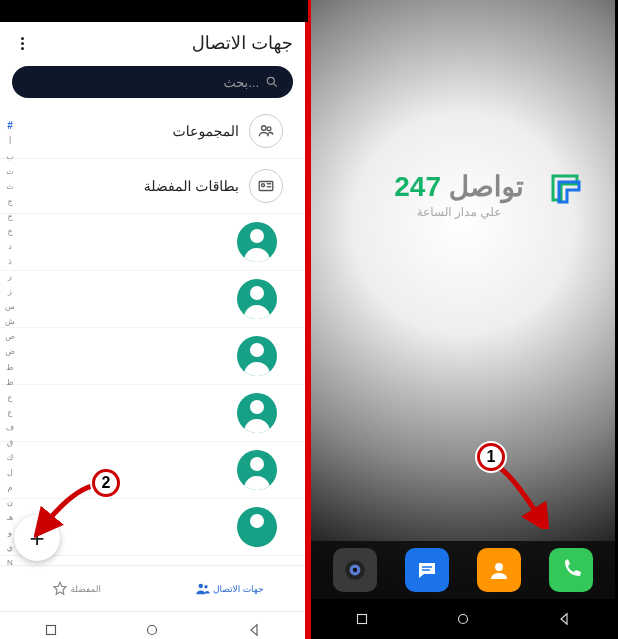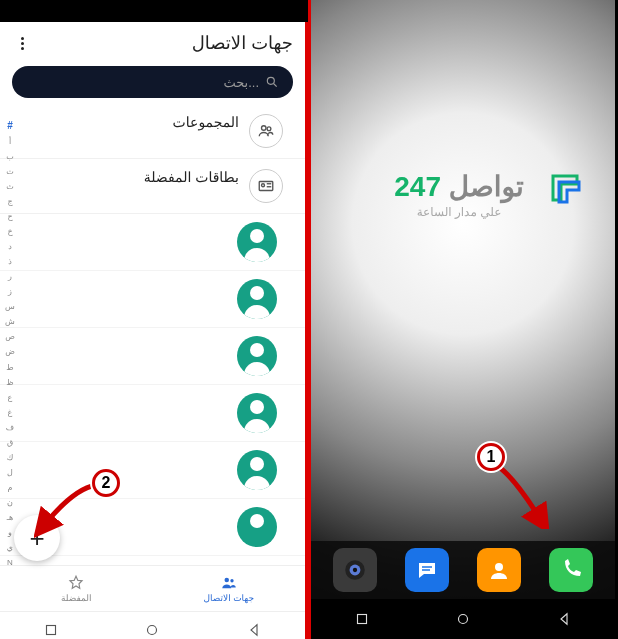--- a/index.html
+++ b/index.html
@@ -59,20 +59,21 @@
     font-size: 13px;
   }
   .search-icon-svg { width:14px; height:14px; margin-left:6px; }
   .list {
     flex: 1;
     overflow: hidden;
     position: relative;
   }
   .list-row {
     display: flex;
+    align-items: center;
     justify-content: flex-end;
     padding: 10px 22px 10px 10px;
     border-bottom: 1px solid #f0f0f0;
   }
   .row-label {
     font-size: 14px;
     color: #222;
     margin-right: 10px;
   }
   .row-icon {
@@ -122,21 +123,21 @@
     background:#fff;
     box-shadow:0 2px 6px rgba(0,0,0,0.25);
     display:flex;align-items:center;justify-content:center;
     font-size:26px;color:#222;
   }
   .bottom-tabs {
     display:flex;
     border-top:1px solid #eee;
     height:46px;
   }
-  .tab { flex:1; display:flex; flex-direction:column; align-items:center; justify-content:center; font-size:9px; color:#888; gap:1px;}
+  .tab { flex:1; display:flex; flex-direction:row; align-items:center; justify-content:center; font-size:9px; color:#888; gap:1px;}
   .tab.active { color:#2a6ad4; }
   .tab svg { width:18px; height:18px; }
   .navbar-left {
     height:36px;
     display:flex;
     align-items:center;
     justify-content:space-around;
     border-top:1px solid #eee;
   }
   .navbar-left svg { width:18px;height:18px; stroke:#555; fill:none; stroke-width:1.5;}

